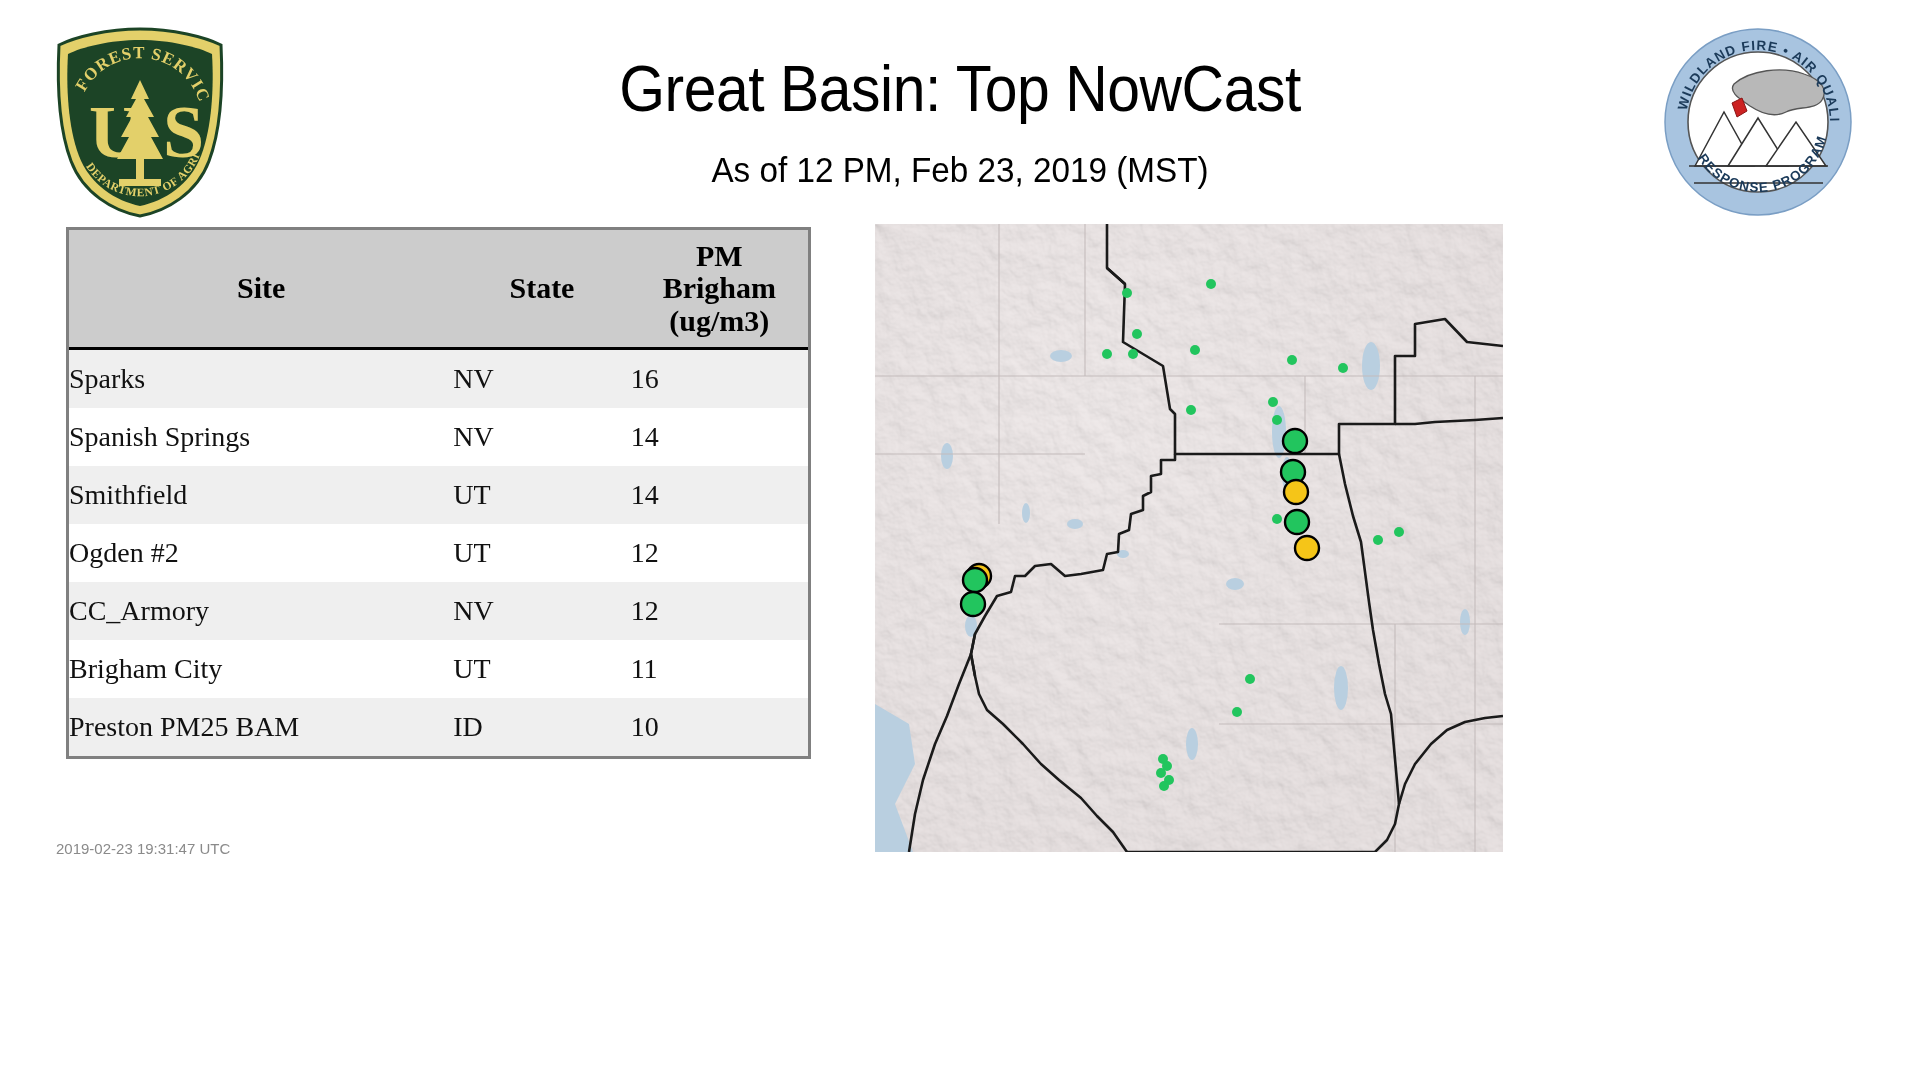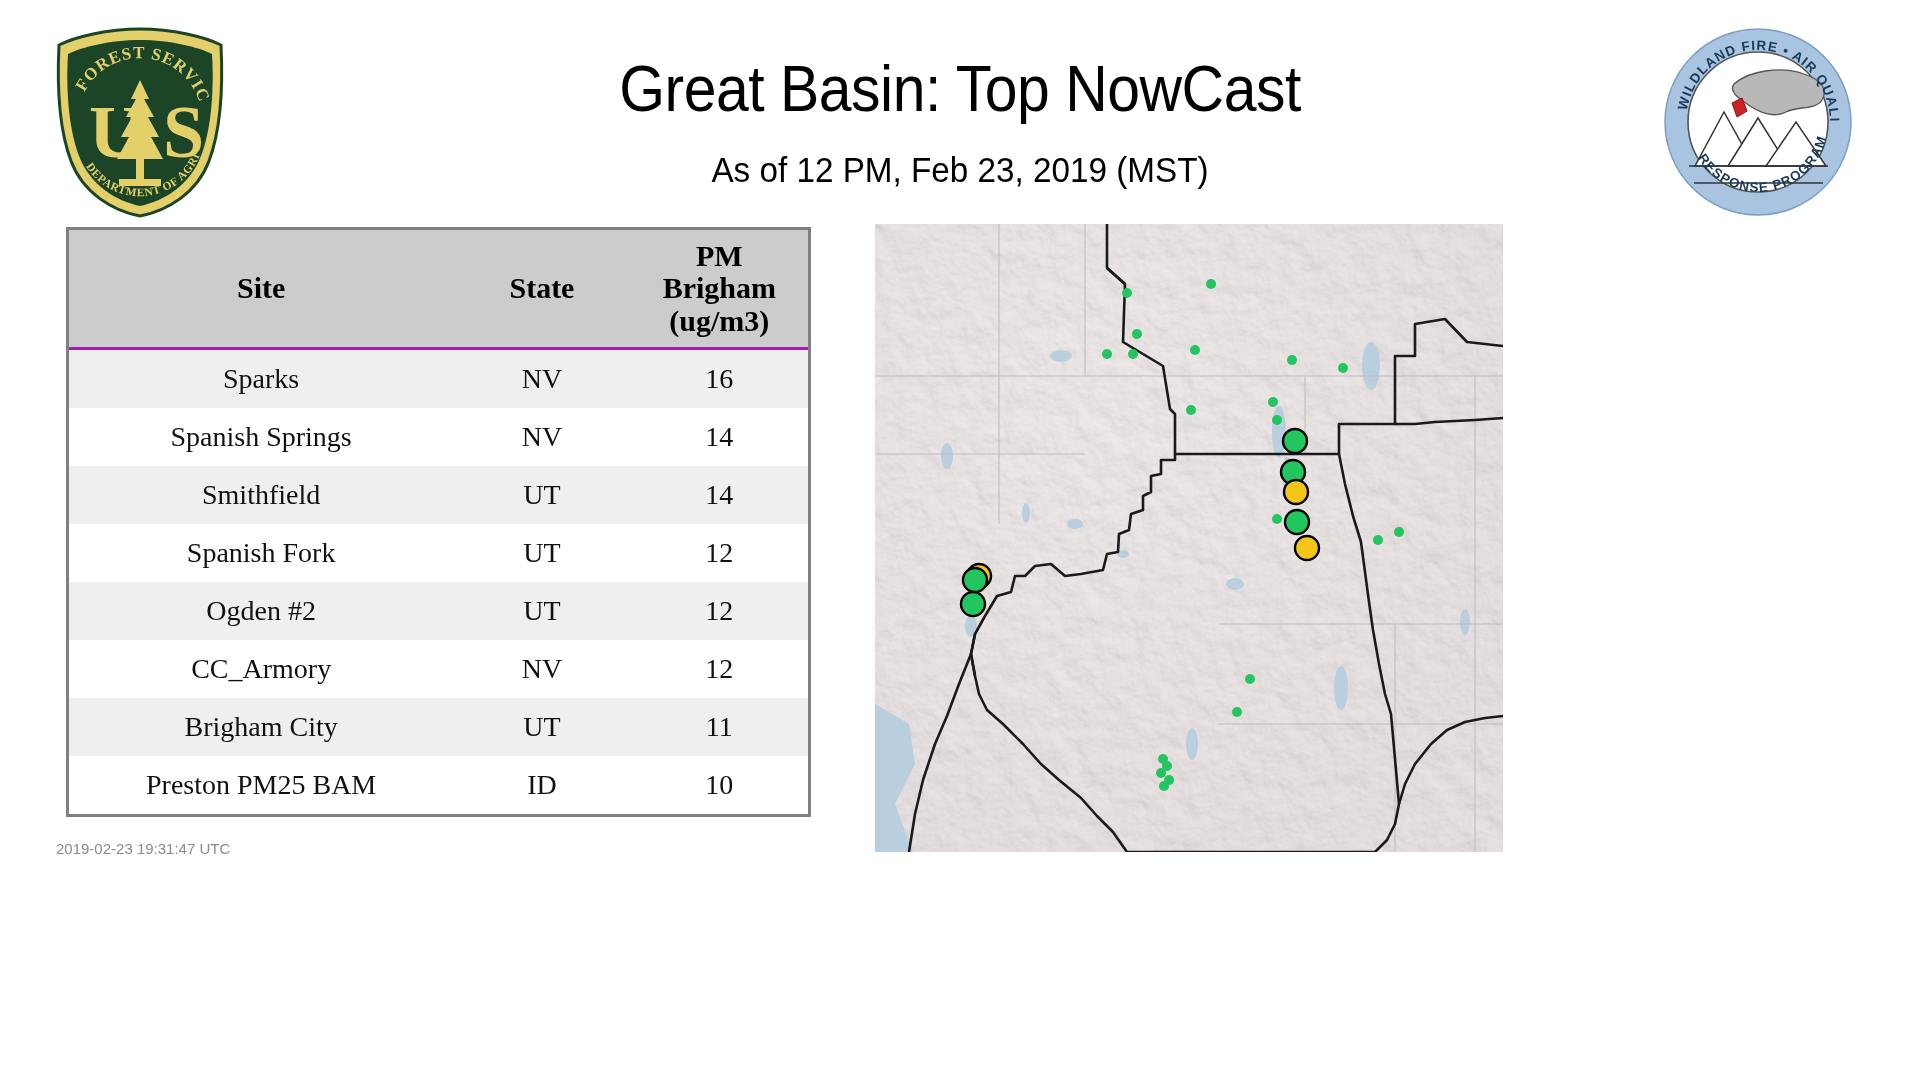--- a/index.html
+++ b/index.html
@@ -44,26 +44,25 @@
   }
   table#data-table{border-collapse:collapse;width:100%;table-layout:fixed;}
   table#data-table th{
     background:#cccccc;
     font-weight:bold;
     font-size:30px;
     color:#000;
     text-align:center;
     padding:10px 4px;
     line-height:1.08;
-    border-bottom:3px solid #a21caf;
+    border-bottom:3px solid #000000;
   }
   table#data-table td{
     font-size:28px;
     color:#111;
-    text-align:center;
     padding:0;
     height:58px;
     line-height:58px;
   }
   table#data-table tbody tr:nth-child(odd){background:#efefef;}
   table#data-table tbody tr:nth-child(even){background:#ffffff;}
   col.c-site{width:52%;}
   col.c-state{width:24%;}
   col.c-val{width:24%;}
 
@@ -181,25 +180,20 @@
         </tr>
         <tr>
           <td>Spanish Springs</td>
           <td>NV</td>
           <td>14</td>
         </tr>
         <tr>
           <td>Smithfield</td>
           <td>UT</td>
           <td>14</td>
-        </tr>
-        <tr>
-          <td>Spanish Fork</td>
-          <td>UT</td>
-          <td>12</td>
         </tr>
         <tr>
           <td>Ogden #2</td>
           <td>UT</td>
           <td>12</td>
         </tr>
         <tr>
           <td>CC_Armory</td>
           <td>NV</td>
           <td>12</td>

